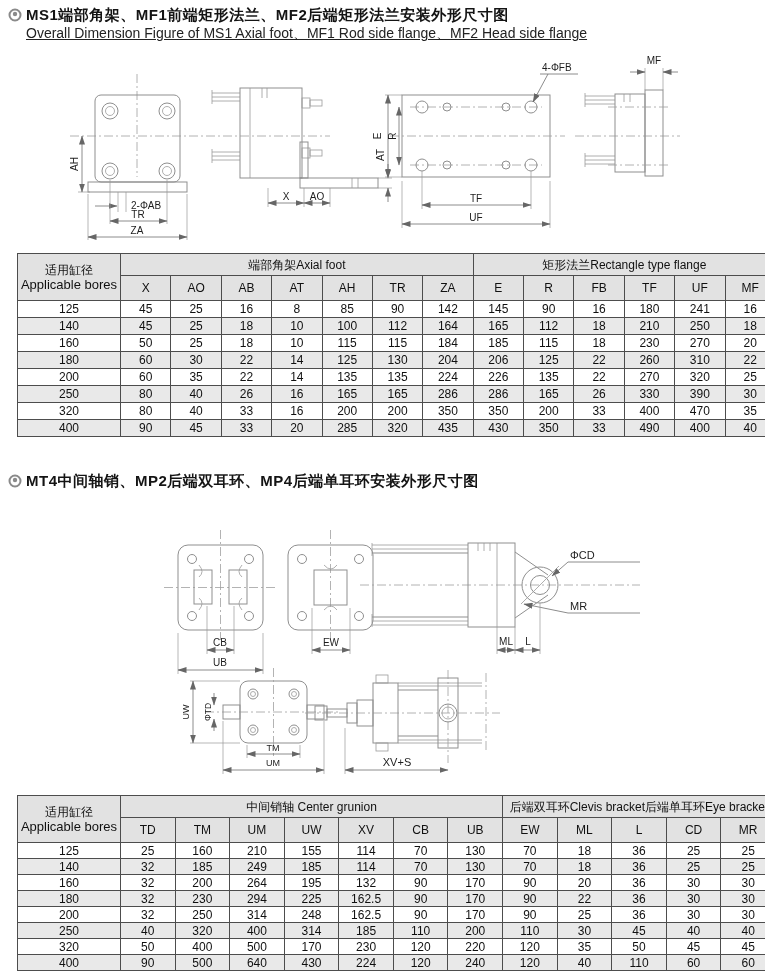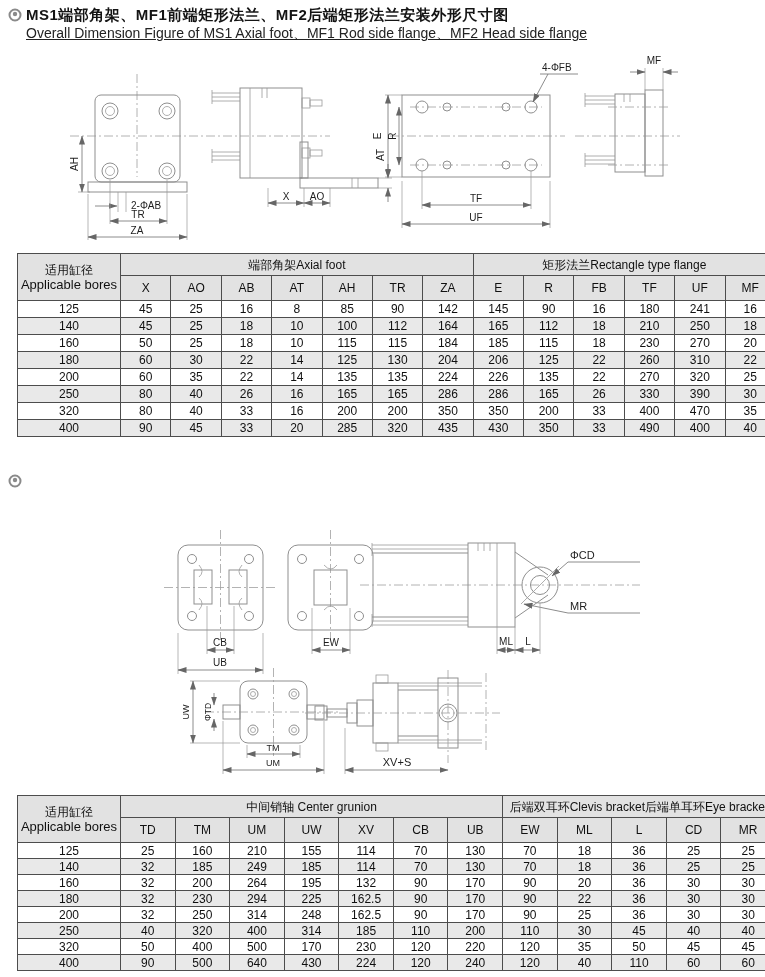--- a/index.html
+++ b/index.html
@@ -353,20 +353,21 @@
 </div>
 
 <div class="sec-header" id="header2">
   <span class="bullet">
     <svg width="14" height="14">
         <circle cx="7" cy="7" r="5.5" fill="none" stroke="#8a8a8a" stroke-width="2"></circle>
         <circle cx="7" cy="6" r="2.2" fill="#8a8a8a"></circle>
       </svg>
   </span>
   <div class="titles">
+    <div class="t-cn">MT4中间轴销、MP2后端双耳环、MP4后端单耳环安装外形尺寸图</div>
   </div>
 </div>
 
 <svg id="fig2" width="765" height="272" viewBox="0 0 765 272">
   <defs>
     <marker id="a2e" markerWidth="9" markerHeight="6" refX="8.5" refY="3" orient="auto" markerUnits="userSpaceOnUse">
         <path d="M0,0L9,3L0,6z" fill="#666"></path>
       </marker>
     <marker id="a2s" markerWidth="9" markerHeight="6" refX="0.5" refY="3" orient="auto" markerUnits="userSpaceOnUse">
         <path d="M9,0L0,3L9,6z" fill="#666"></path>

